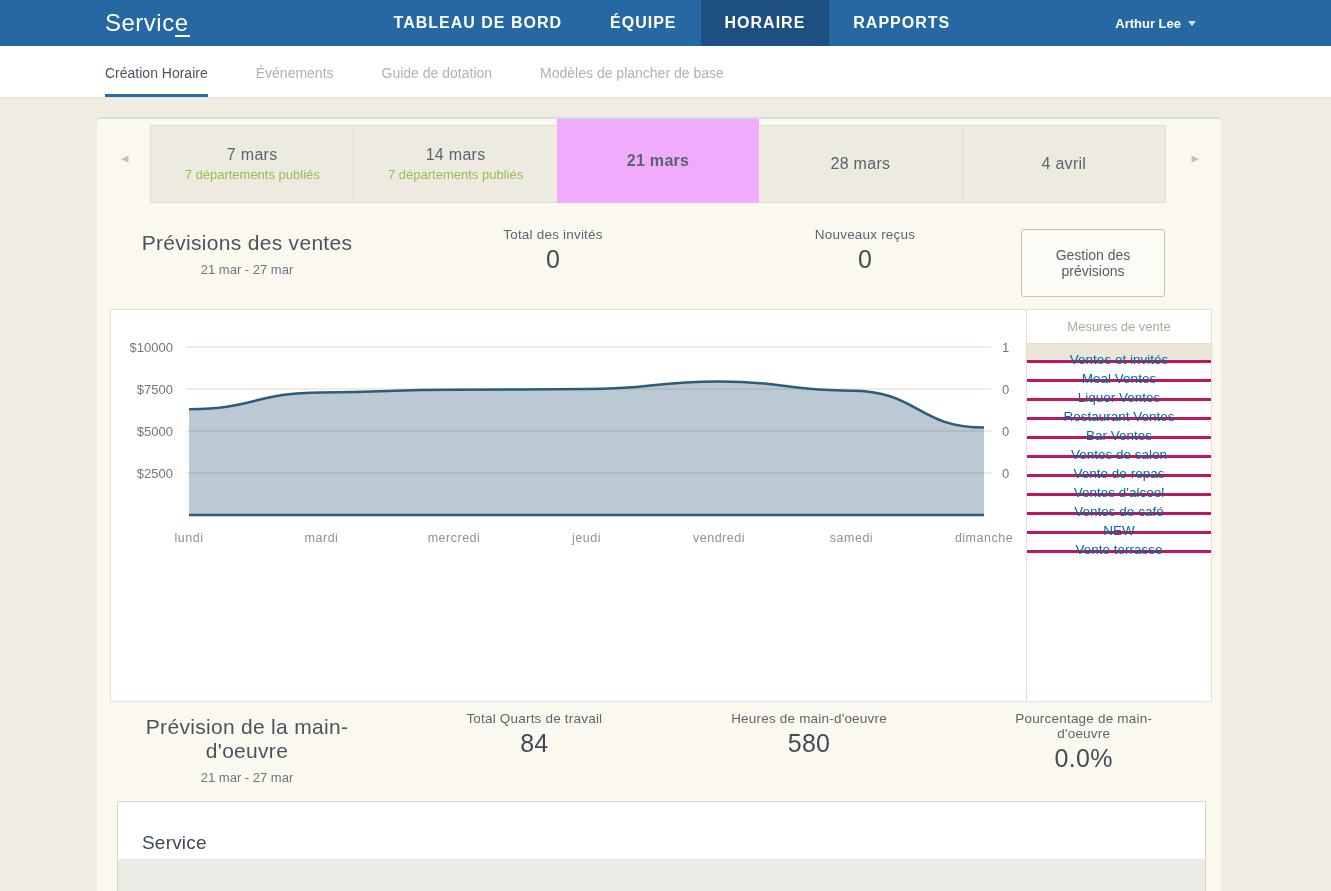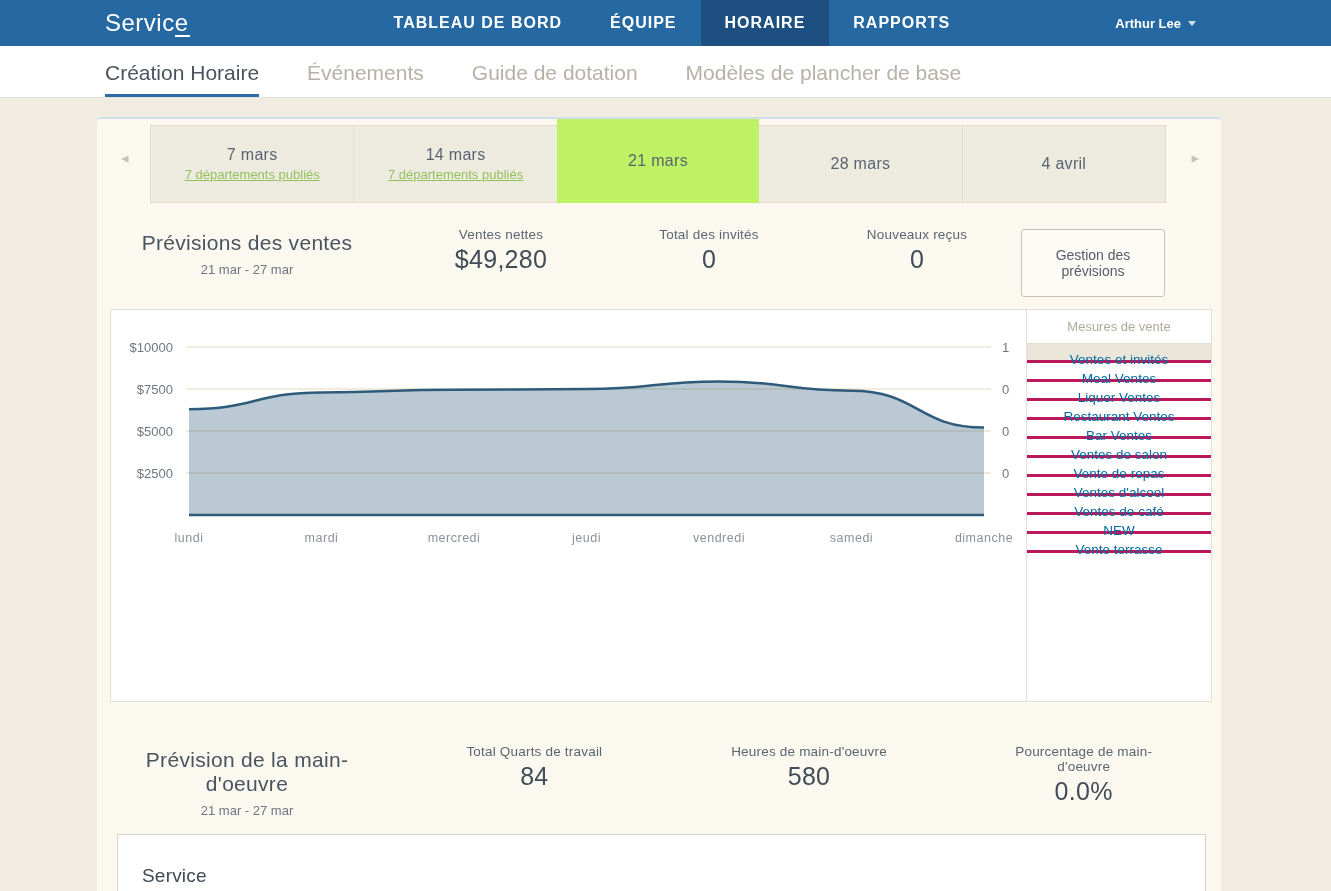--- a/index.html
+++ b/index.html
@@ -23,21 +23,21 @@
     display: flex; align-items: center; padding: 0 24px; color: #fff;
     font-size: 16px; font-weight: bold; letter-spacing: 1px; cursor: pointer; white-space: nowrap;
   }
   .nav-item.active { background: #1d5080; }
   .user-menu { display: flex; align-items: center; color: #fff; font-size: 13px; font-weight: bold; cursor: pointer; white-space: nowrap; }
   .caret-down { width: 0; height: 0; margin-left: 7px; border-left: 4px solid transparent; border-right: 4px solid transparent; border-top: 5px solid #cfe0ee; }
 
   
   .subnav { height: 52px; background: #fff; display: flex; padding-left: 105px; border-bottom: 1px solid #e7e3db; }
   .subnav-item {
-    display: flex; align-items: center; margin-right: 48px; font-size: 21px;
+    display: flex; align-items: center; margin-right: 48px; font-size: 14px;
     color: #b7b1a7; cursor: pointer; border-bottom: 3px solid transparent; padding-top: 6px;
   }
   .subnav-item.active { color: #49545e; border-bottom-color: #2b6da5; }
 
   
   .wrapper {
     width: 1124px; margin-left: 97px; margin-top: 19px; background: #fbf8f0;
     border-top: 2px solid #cddfe9; border-radius: 4px 4px 0 0; min-height: 774px; position: relative;
   }
 
@@ -46,22 +46,22 @@
   .week-arrow { position: absolute; top: 26px; font-size: 15px; color: #c9c2b4; cursor: pointer; line-height: 26px; }
   .week-arrow.prev { left: 24px; }
   .week-arrow.next { right: 22px; }
   .week-tabs { position: absolute; left: 53px; top: 0; width: 1016px; display: flex; align-items: flex-end; }
   .week-tab {
     flex: 1; height: 78px; background: #edeae0; border: 1px solid #e1dccf; margin-left: -1px;
     display: flex; flex-direction: column; justify-content: center; align-items: center; gap: 3px; cursor: pointer;
   }
   .week-tab:first-child { margin-left: 0; }
   .week-tab .wt-label { font-size: 16px; color: #5a646e; letter-spacing: 0.3px; }
-  .week-tab .wt-sub { font-size: 13px; color: #94c05c; text-decoration: underline; }
-  .week-tab.active { background: #bef264; border: none; height: 84px; z-index: 2; }
+  .week-tab .wt-sub { font-size: 13px; color: #94c05c; }
+  .week-tab.active { background: #f0abfc; border: none; height: 84px; z-index: 2; font-weight: bold; }
 
   
   .section-head { display: flex; align-items: flex-start; padding-top: 30px; }
   .sh-title-block { width: 300px; text-align: center; padding-top: 4px; }
   .sh-title { font-size: 21px; color: #49545e; letter-spacing: 0.3px; margin: 0 auto; }
   .sh-title.narrow { max-width: 215px; }
   .sh-range { font-size: 13px; color: #6d7780; margin-top: 7px; }
   .stats { flex: 1; display: flex; }
   .stat { flex: 1; text-align: center; }
   .stat-label { font-size: 13.5px; color: #5b6670; letter-spacing: 0.2px; margin: 0 auto; }
@@ -81,21 +81,21 @@
   }
   .chart-svg { position: absolute; left: 0; top: 0; }
   .chart-svg text { font-family: "Liberation Sans", sans-serif; }
 
   .measures-menu { position: absolute; right: 0; top: 0; bottom: 0; width: 185px; border-left: 1px solid #e3ded2; background: #fff; }
   .mm-header { height: 34px; line-height: 34px; text-align: center; font-size: 13px; color: #b1a998; border-bottom: 1px solid #e3ded2; }
   .mm-item { height: 19px; line-height: 31px; text-align: center; font-size: 13.5px; color: #0369a1; border-bottom: 3px solid #be185d; cursor: pointer; background: #fff; }
   .mm-item.selected { background: #eae6d9; }
 
   
-  .labor-head { padding-top: 42px; }
+  .labor-head { padding-top: 9px; }
 
   
   .service-card {
     margin: 16px 15px 0 20px; background: #fff; border: 1px solid #d9d4c9; height: 230px; position: relative;
   }
   .service-title { font-size: 19px; font-weight: 500; color: #3f4a55; padding: 30px 0 0 24px; letter-spacing: 0.2px; }
   .service-strip { position: absolute; top: 57px; left: 0; right: 0; height: 40px; background: #ecebe6; }
 </style>
 </head>
 <body>
@@ -148,24 +148,20 @@
       </div>
     <span class="week-arrow next">▸</span>
   </div>
 
   <div class="section-head">
     <div class="sh-title-block">
       <div class="sh-title">Prévisions des ventes</div>
       <div class="sh-range">21 mar - 27 mar</div>
     </div>
     <div class="stats">
-        <div class="stat">
-          <div class="stat-label">Ventes nettes</div>
-          <div class="stat-value">$49,280</div>
-        </div>
         <div class="stat">
           <div class="stat-label">Total des invités</div>
           <div class="stat-value">0</div>
         </div>
         <div class="stat">
           <div class="stat-label">Nouveaux reçus</div>
           <div class="stat-value">0</div>
         </div>
       </div>
     <div class="btn-col">

